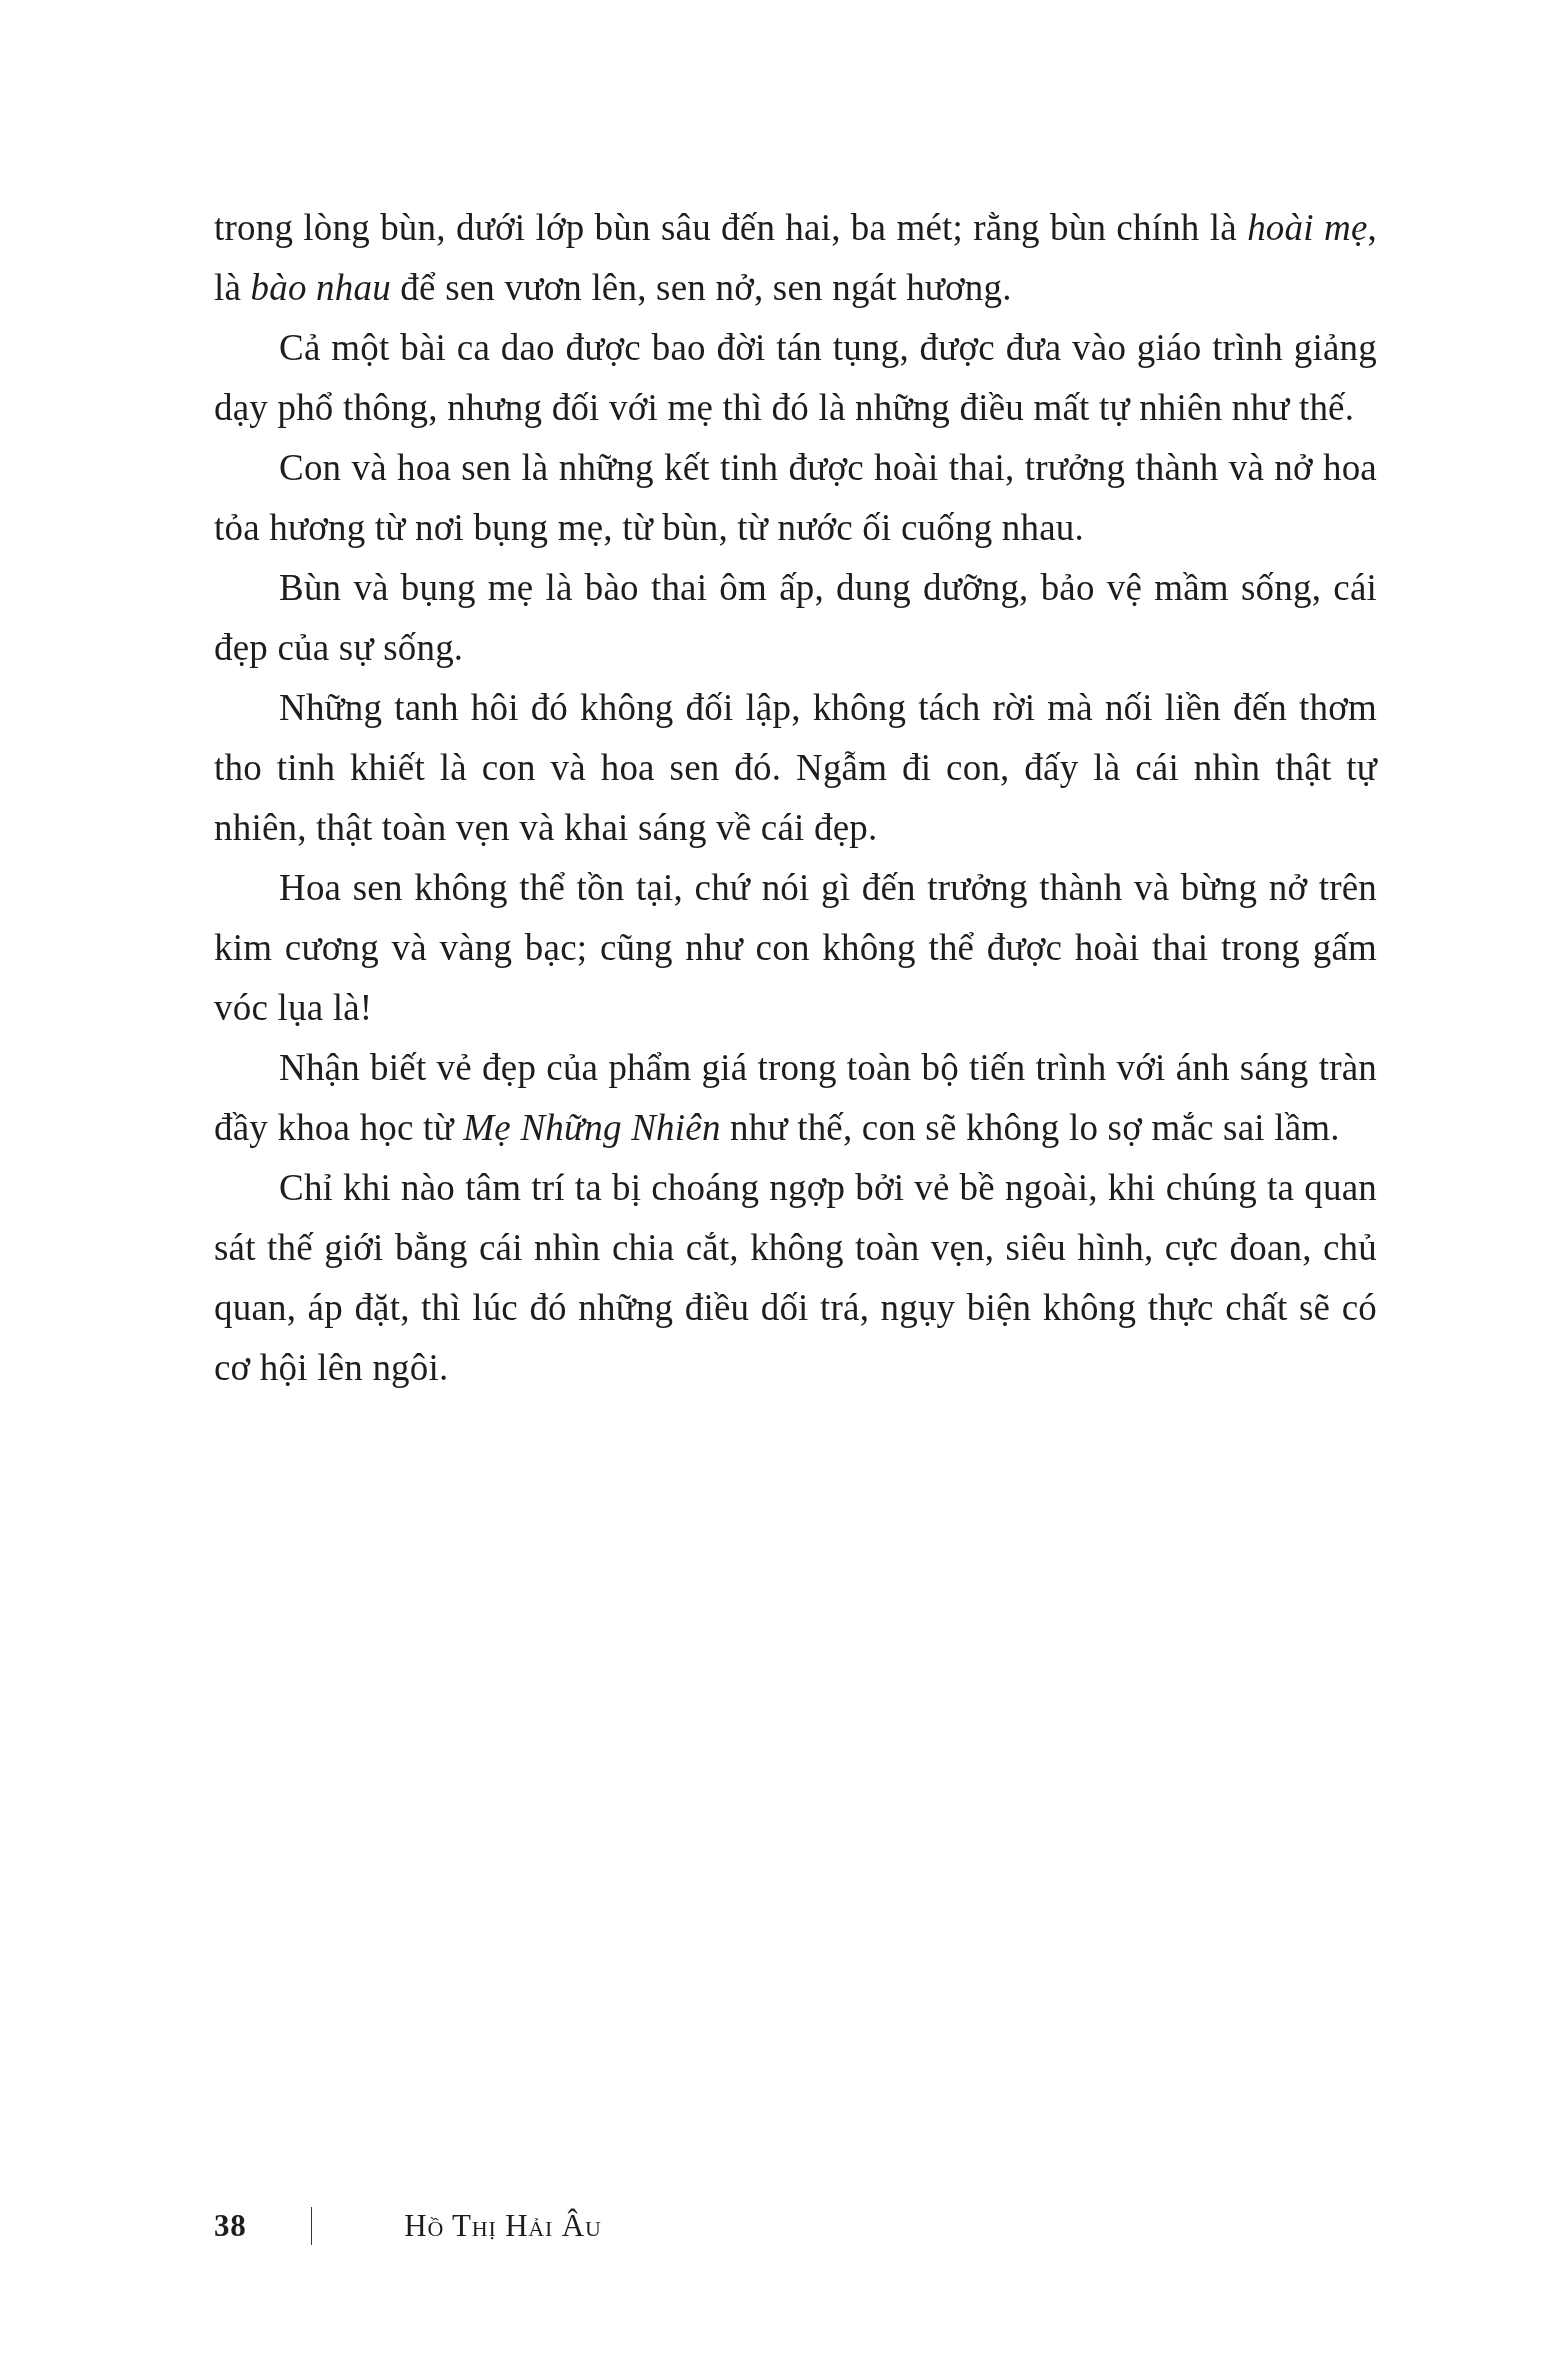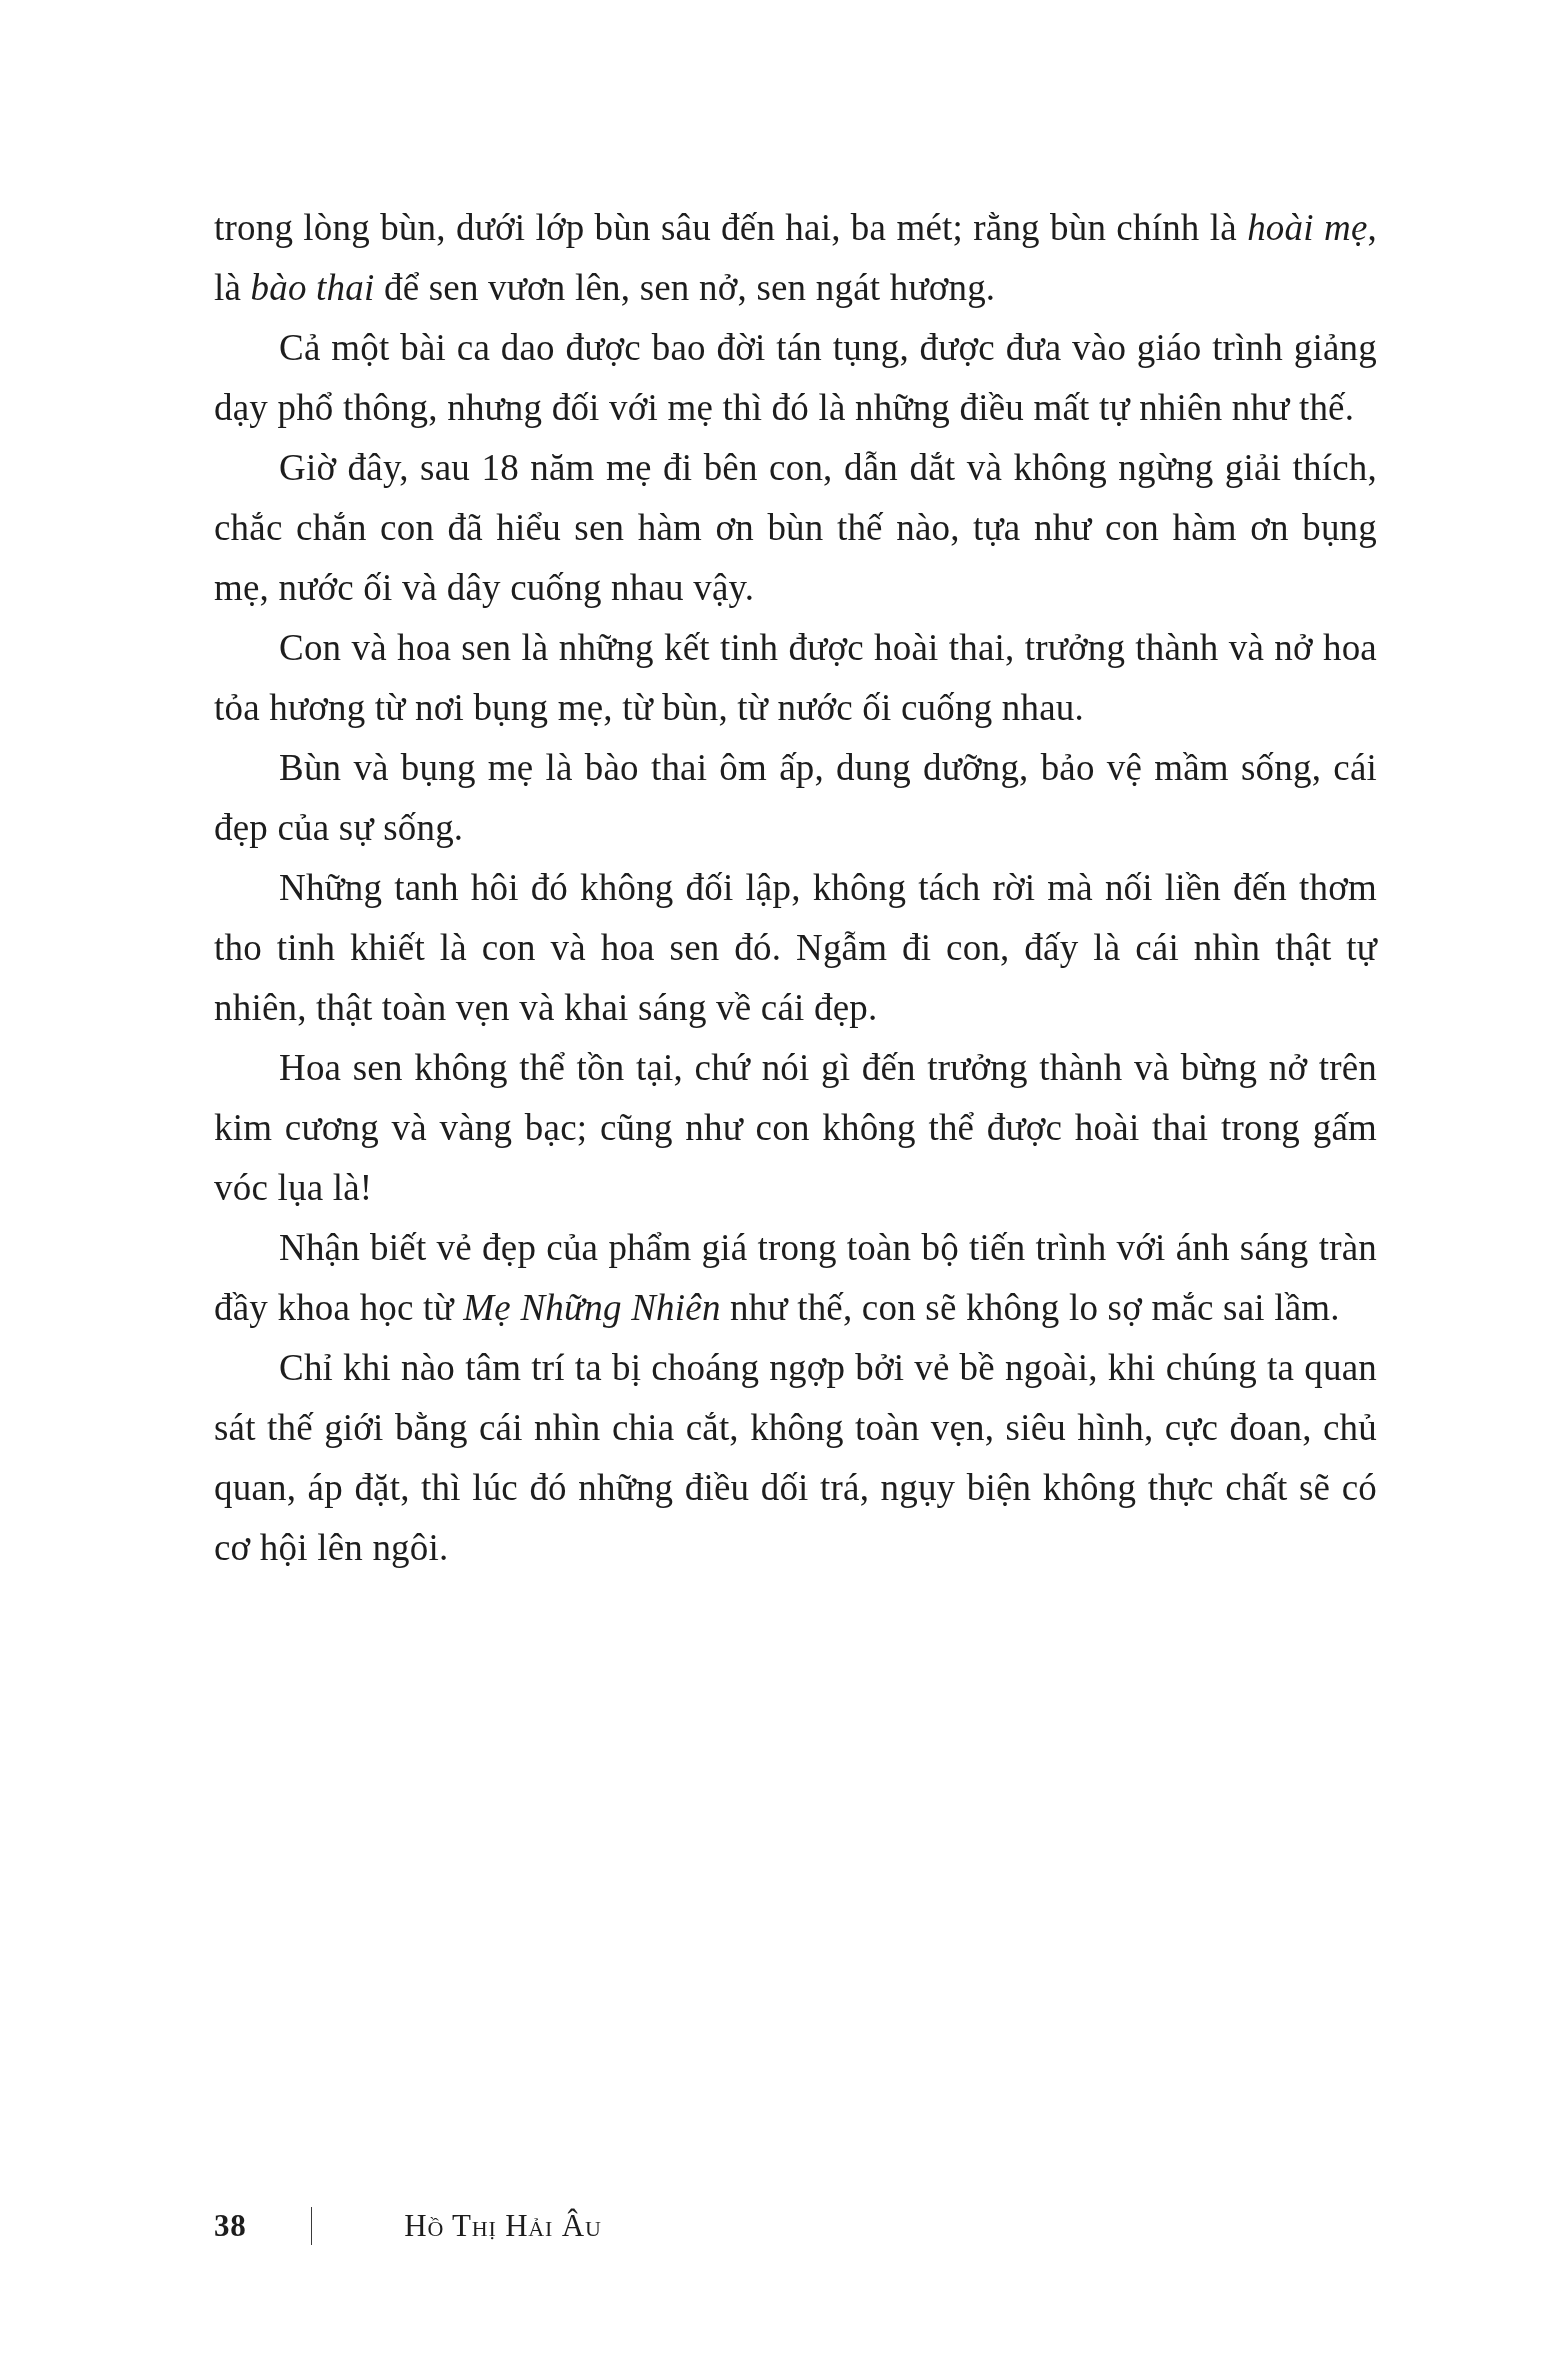--- a/index.html
+++ b/index.html
@@ -66,23 +66,22 @@
     letter-spacing: 0.8px;
     margin-left: 28px;
   }
 </style>
 </head>
 <body>
 
 <div class="page">
 
   <div class="text-block" id="paragraphs">
-      <p class="para"><span>trong lòng bùn, dưới lớp bùn sâu đến hai, ba mét; rằng bùn chính là </span><span class="italic">hoài mẹ</span><span>, là </span><span class="italic">bào thai</span><span> để sen vươn lên, sen nở, sen ngát hương.</span></p>
+      <p class="para"><span>trong lòng bùn, dưới lớp bùn sâu đến hai, ba mét; rằng bùn chính là </span><span class="italic">hoài mẹ</span><span>, là </span><span class="italic">bào nhau</span><span> để sen vươn lên, sen nở, sen ngát hương.</span></p>
       <p class="para indent"><span>Cả một bài ca dao được bao đời tán tụng, được đưa vào giáo trình giảng dạy phổ thông, nhưng đối với mẹ thì đó là những điều mất tự nhiên như thế.</span></p>
-      <p class="para indent"><span>Giờ đây, sau 18 năm mẹ đi bên con, dẫn dắt và không ngừng giải thích, chắc chắn con đã hiểu sen hàm ơn bùn thế nào, tựa như con hàm ơn bụng mẹ, nước ối và dây cuống nhau vậy.</span></p>
       <p class="para indent"><span>Con và hoa sen là những kết tinh được hoài thai, trưởng thành và nở hoa tỏa hương từ nơi bụng mẹ, từ bùn, từ nước ối cuống nhau.</span></p>
       <p class="para indent"><span>Bùn và bụng mẹ là bào thai ôm ấp, dung dưỡng, bảo vệ mầm sống, cái đẹp của sự sống.</span></p>
       <p class="para indent"><span>Những tanh hôi đó không đối lập, không tách rời mà nối liền đến thơm tho tinh khiết là con và hoa sen đó. Ngẫm đi con, đấy là cái nhìn thật tự nhiên, thật toàn vẹn và khai sáng về cái đẹp.</span></p>
       <p class="para indent"><span>Hoa sen không thể tồn tại, chứ nói gì đến trưởng thành và bừng nở trên kim cương và vàng bạc; cũng như con không thể được hoài thai trong gấm vóc lụa là!</span></p>
       <p class="para indent"><span>Nhận biết vẻ đẹp của phẩm giá trong toàn bộ tiến trình với ánh sáng tràn đầy khoa học từ </span><span class="italic">Mẹ Những Nhiên</span><span> như thế, con sẽ không lo sợ mắc sai lầm.</span></p>
       <p class="para indent"><span>Chỉ khi nào tâm trí ta bị choáng ngợp bởi vẻ bề ngoài, khi chúng ta quan sát thế giới bằng cái nhìn chia cắt, không toàn vẹn, siêu hình, cực đoan, chủ quan, áp đặt, thì lúc đó những điều dối trá, ngụy biện không thực chất sẽ có cơ hội lên ngôi.</span></p>
     </div>
 
   <div class="footer">
     <span class="page-number">38</span>

